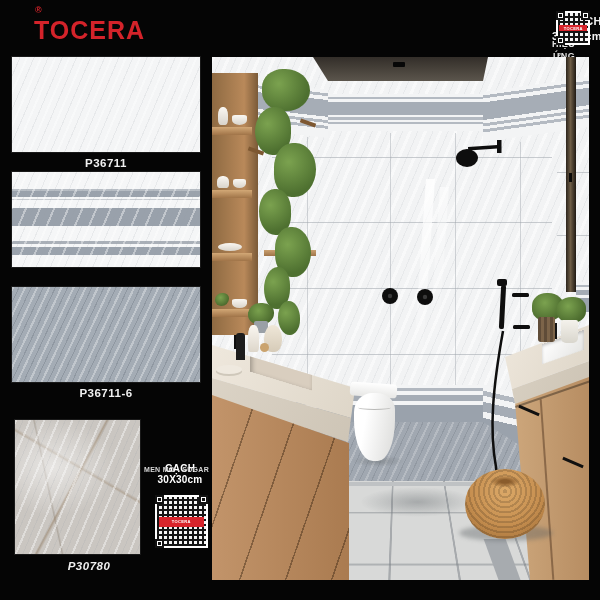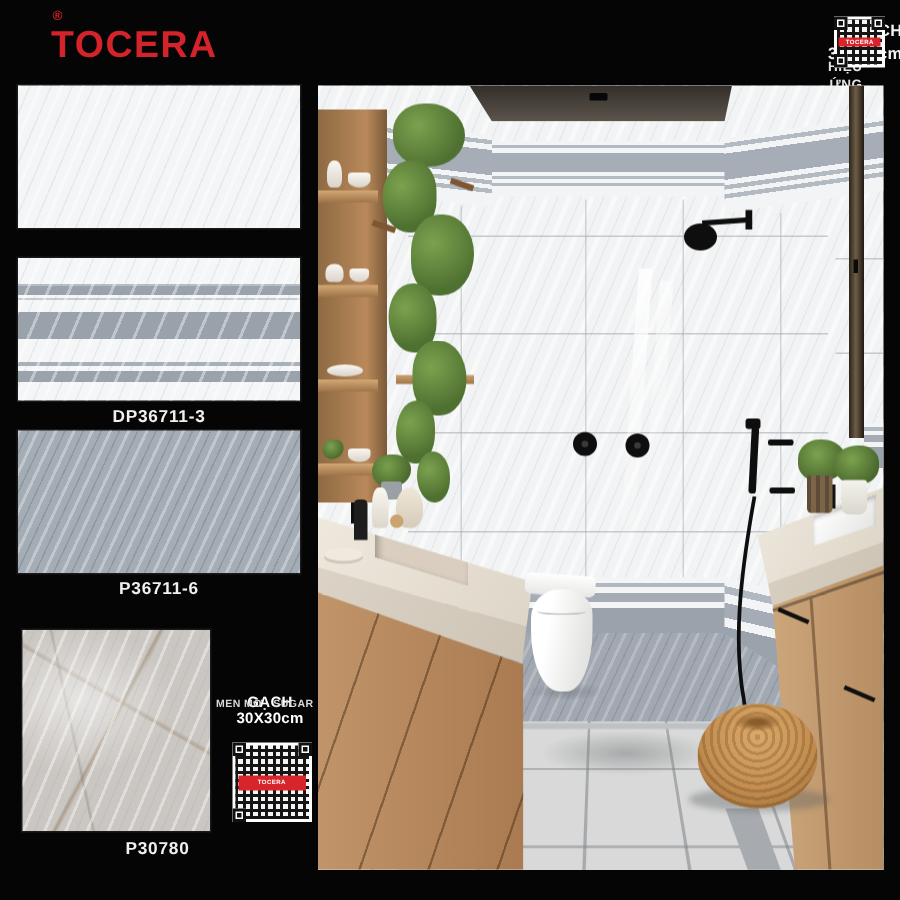--- a/index.html
+++ b/index.html
@@ -39,21 +39,21 @@
   .tile3{top:287px;background:#a4acb5;}
   .tile3::after{background:repeating-linear-gradient(115deg,rgba(255,255,255,.32) 0 2px,transparent 2px 6px,rgba(105,114,125,.35) 6px 7px,transparent 7px 11px);}
   .tile4{left:15px;top:420px;width:125px;height:134px;background:
      radial-gradient(ellipse 90px 70px at 30% 35%,rgba(255,255,255,.55),transparent 70%),
      linear-gradient(118deg,transparent 46%,rgba(148,126,100,.55) 47%,transparent 48.5%),
      linear-gradient(30deg,transparent 59%,rgba(148,126,100,.4) 60%,transparent 61.5%),
      linear-gradient(78deg,transparent 30%,rgba(125,112,96,.35) 30.8%,transparent 32%),
      #cac6c1;}
   .tile-label{left:12px;width:188px;text-align:center;color:#f0f0f0;font-size:11.5px;font-weight:bold;letter-spacing:.5px;}
   .lb1{top:157px}.lb2{top:272px}.lb3{top:387px}
-  .lb4{left:40px;top:560px;width:130px;}
+  .lb4{left:24px;top:560px;width:130px;font-style:italic;}
 
   .info-block{left:144px;top:463px;width:72px;text-align:center;color:#fff;}
   .info-size{position:relative;font-size:10px;font-weight:bold;letter-spacing:.2px;}
   .info-finish{position:relative;font-size:7px;font-weight:bold;color:#d8d8d8;margin-top:3px;letter-spacing:.3px;}
 
   
   #scene{left:212px;top:57px;width:377px;height:523px;background:#f2f3f4;overflow:hidden;}
   #scene::before{content:'';position:absolute;inset:0;background:
      repeating-linear-gradient(113deg,rgba(255,255,255,.5) 0 3px,transparent 3px 8px,rgba(170,176,183,.15) 8px 9px,transparent 9px 14px);}
   .gh{height:1px;background:rgba(160,166,173,.55);}
@@ -182,23 +182,23 @@
     <div class="qr-grid"></div>
     <div class="qf tl"></div>
     <div class="qf tr"></div>
     <div class="qf bl"></div>
     <div class="qr-band">
         <span>TOCERA</span>
       </div>
   </div>
 
   <div class="tile tile1"></div>
+  <div class="tile-label lb1">P36711</div>
 
   <div class="tile tile2"></div>
-  <div class="tile-label lb2">DP36711-3</div>
 
   <div class="tile tile3"></div>
   <div class="tile-label lb3">P36711-6</div>
 
   <div class="tile tile4"></div>
   <div class="tile-label lb4">P30780</div>
 
   <div class="info-block">
     <div class="info-size">GẠCH 30X30cm</div>
     <div class="info-finish">MEN MỜ - SUGAR</div>

